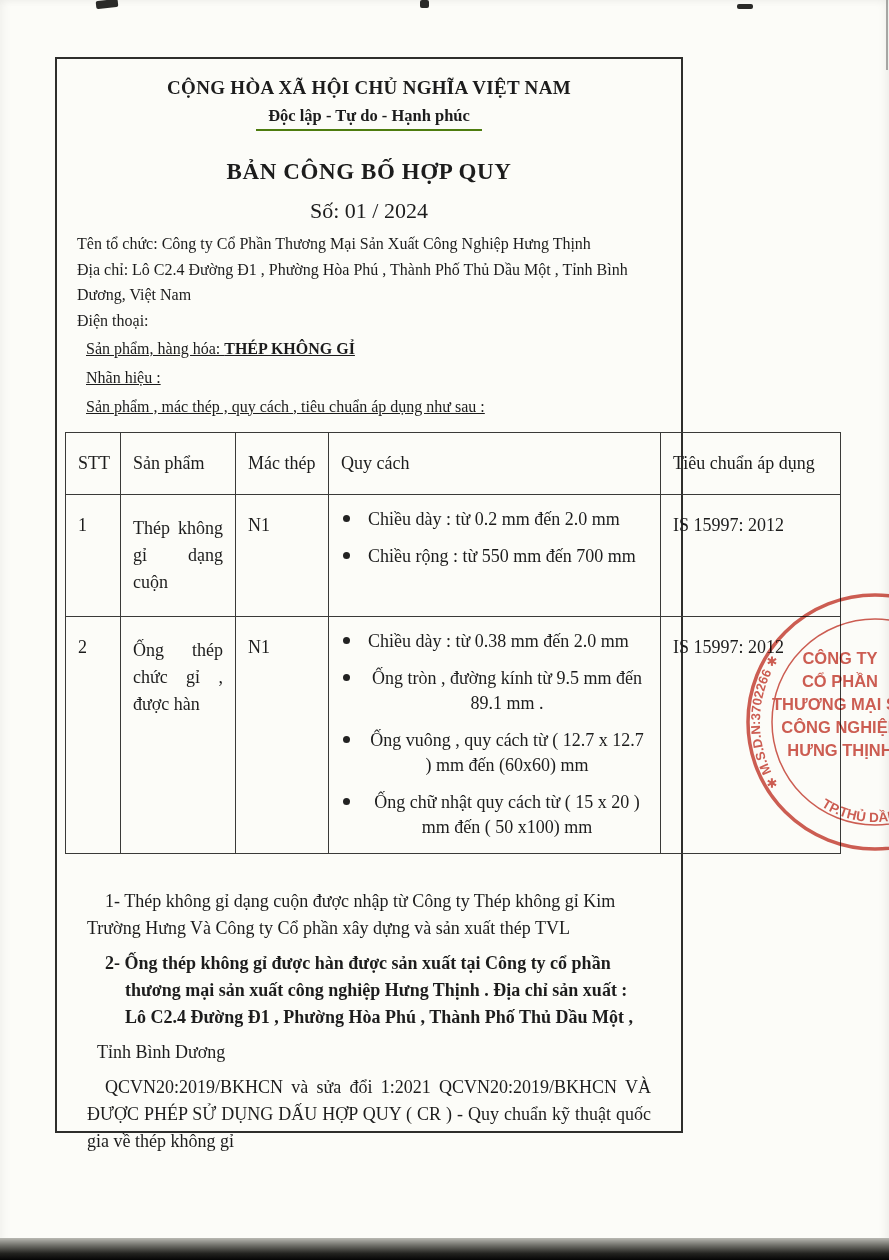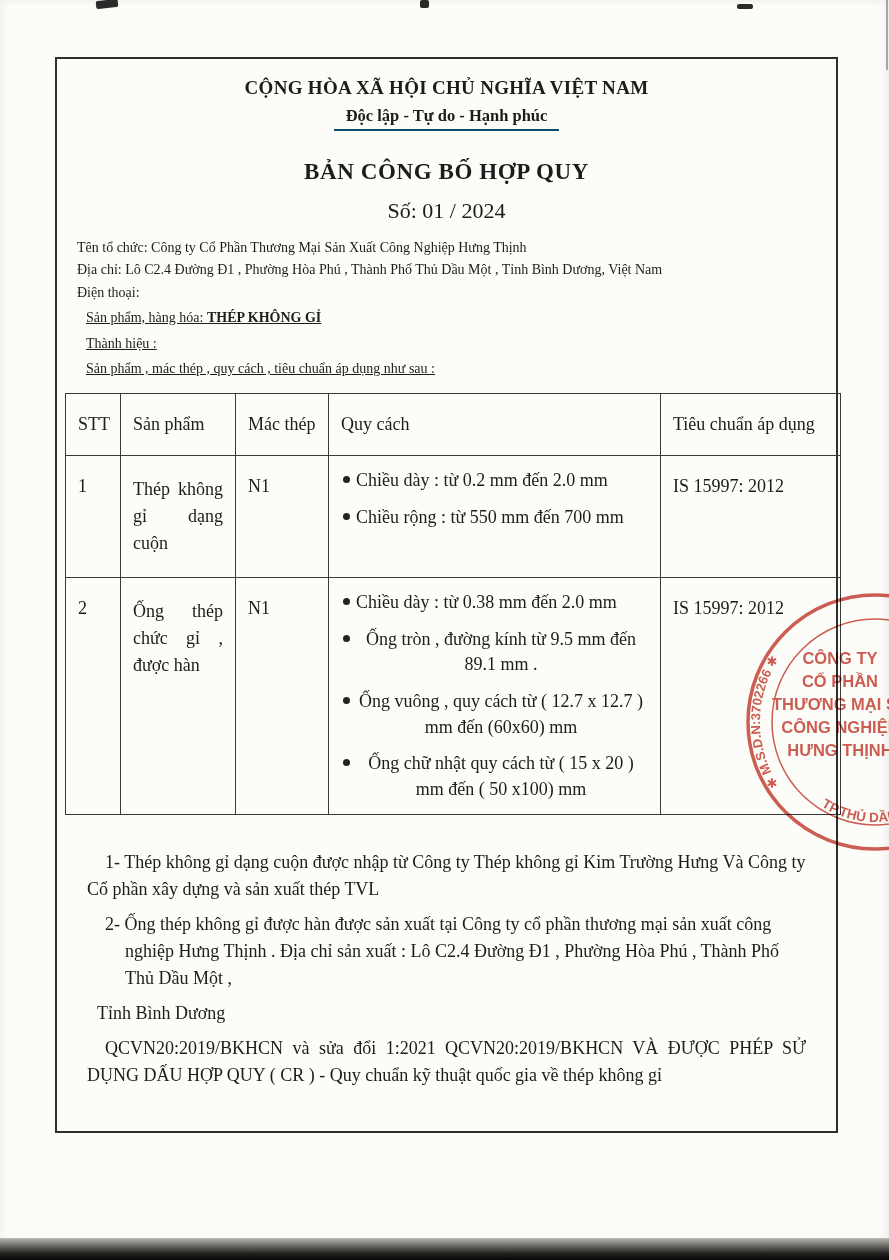--- a/index.html
+++ b/index.html
@@ -10,30 +10,30 @@
     width: 889px; height: 1260px;
     background: #fcfcf8;
     overflow: hidden;
     font-family: "Liberation Serif", "DejaVu Serif", serif;
     color: var(--ink);
     box-shadow: inset -4px 0 8px rgba(0,0,0,0.05), inset 4px 0 8px rgba(0,0,0,0.04);
   }
   .frame {
     position: absolute;
     left: 55px; top: 57px;
-    width: 783px; height: 1076px;
+    width: 628px; height: 1076px;
     border: 2px solid #2e2e2c;
     padding: 16px 20px 0 20px;
   }
   .nat-header { text-align: center; font-weight: bold; font-size: 19px; letter-spacing: 0.3px; margin: 2px 0 0 0; }
   .motto-wrap { text-align: center; margin-top: 7px; }
-  .motto { display: inline-block; font-weight: bold; font-size: 16.5px; border-bottom: 2px solid #0c4a6e; padding: 0 12px 3px 12px; }
+  .motto { display: inline-block; font-weight: bold; font-size: 16.5px; border-bottom: 2px solid #4d7c0f; padding: 0 12px 3px 12px; }
   .doc-title { text-align: center; font-weight: bold; font-size: 23px; letter-spacing: 0.6px; margin-top: 28px; }
   .doc-no { text-align: center; font-size: 22px; margin-top: 13px; }
-  .body-text { font-size: 14px; line-height: 1.6; margin-top: 13px; }
+  .body-text { font-size: 16px; line-height: 1.6; margin-top: 7px; }
   .body-text p { margin: 0; }
   .indent-1 { padding-left: 9px; margin-top: 3px !important; text-decoration: underline; }
   .bold { font-weight: bold; }
 
   table.spec-table {
     border-collapse: collapse;
     table-layout: fixed;
     margin-top: 13px;
     margin-left: -12px;
     width: 775px;
@@ -47,35 +47,35 @@
     font-weight: normal;
   }
   .spec-table th { vertical-align: middle; height: 40px; }
   .col-stt  { width: 55px; }
   .col-sp   { width: 115px; }
   .col-mt   { width: 93px; }
   .col-qc   { width: 332px; }
   .col-tc   { width: 180px; }
   .cell-center { text-align: center; }
   td.cell-specs { padding: 12px 14px; line-height: 1.42; }
-  .spec-item { display: flex; gap: 6px; }
+  .spec-item { display: flex; gap: 18px; }
   .spec-item + .spec-item { margin-top: 11px; text-align: center; }
   .bullet-dot {
     flex: 0 0 auto;
     width: 7px; height: 7px;
     margin-top: 8px;
     background: #222;
     border-radius: 50%;
   }
   td.cell-product { line-height: 1.5; text-align: justify; }
 
   .notes { margin-top: 34px; font-size: 18px; line-height: 1.5; padding: 0 2px; }
   .notes p { margin: 8px; }
   .note-1 { text-indent: 18px; }
-  .note-2 { padding-left: 38px; text-indent: -20px; }
+  .note-2 { padding-left: 38px; text-indent: -20px; font-weight: bold; }
   .note-3 { text-indent: 10px; }
   .note-4 { text-indent: 10px; }
   .note-5 { text-indent: 18px; text-align: justify; }
 
   .stamp {
     position: absolute;
     left: 725px; top: 572px;
     width: 300px; height: 300px;
     opacity: 0.82;
     mix-blend-mode: multiply;
@@ -117,21 +117,21 @@
     </div>
 
     <div class="doc-title">BẢN CÔNG BỐ HỢP QUY</div>
     <div class="doc-no">Số: 01 / 2024</div>
 
     <div class="body-text">
       <p>Tên tổ chức: Công ty Cổ Phần Thương Mại Sản Xuất Công Nghiệp Hưng Thịnh</p>
       <p>Địa chỉ: Lô C2.4 Đường Đ1 , Phường Hòa Phú , Thành Phố Thủ Dầu Một , Tỉnh Bình Dương, Việt Nam</p>
       <p>Điện thoại:</p>
       <p class="indent-1"><span>Sản phẩm, hàng hóa: </span><span class="bold">THÉP KHÔNG GỈ</span></p>
-      <p class="indent-1">Thành hiệu :</p>
+      <p class="indent-1">Nhãn hiệu :</p>
       <p class="indent-1">Sản phẩm , mác thép , quy cách , tiêu chuẩn áp dụng như sau :</p>
     </div>
 
     <table class="spec-table">
       <colgroup>
         <col class="col-stt">
           <col class="col-sp">
           <col class="col-mt">
           <col class="col-qc">
           <col class="col-tc">

